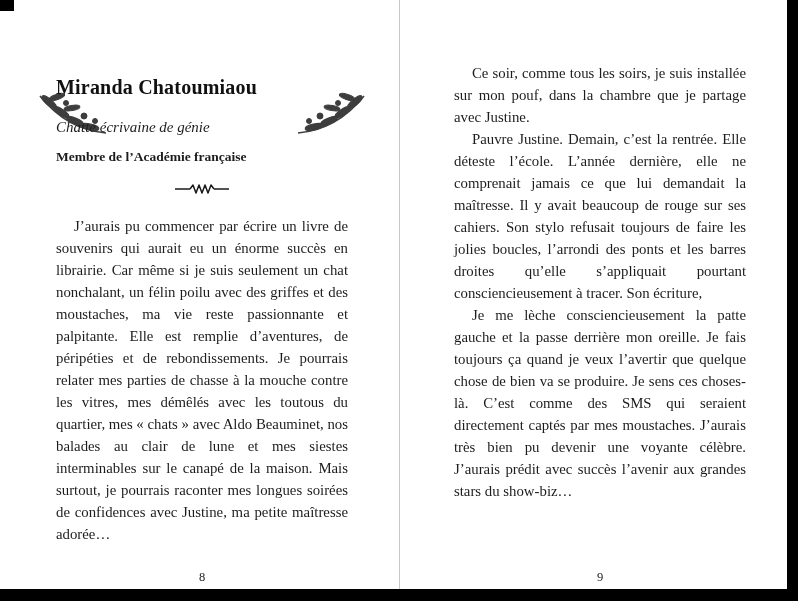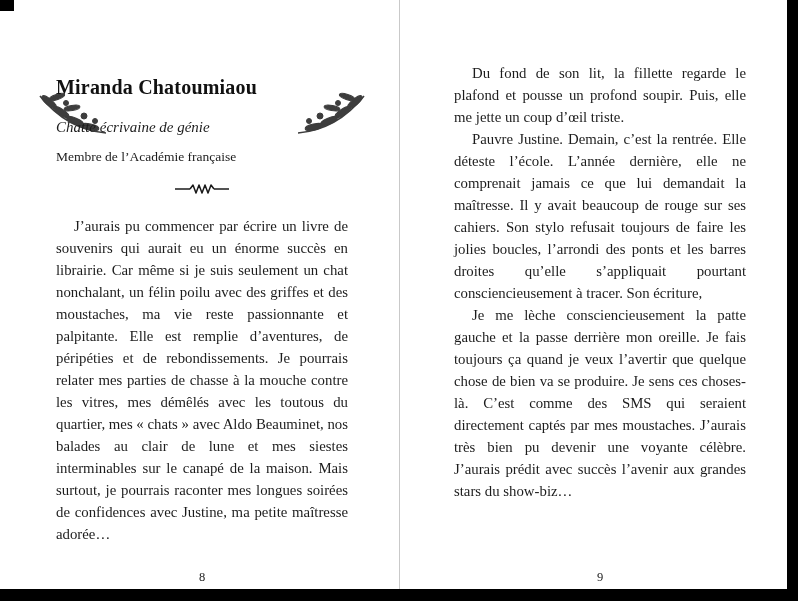--- a/index.html
+++ b/index.html
@@ -31,21 +31,21 @@
 
   .header { position: relative; text-align: left; }
   .title {
     padding-top: 76px;
     font-size: 20px;
     font-weight: bold;
     color: #111;
     letter-spacing: 0.2px;
   }
   .subtitle   { margin-top: 20px; font-size: 15px; font-style: italic; }
-  .membership { margin-top: 13px; font-size: 13.5px; font-weight: normal; }
+  .membership { margin-top: 13px; font-size: 13.5px; font-weight: bold; }
 
   .branch { position: absolute; top: 88px; width: 72px; height: 52px; }
   .branch-left  { left: -20px; }
   .branch-right { right: -20px; transform: scaleX(-1); }
 
   .divider { margin-top: 16px; text-align: center; height: 14px; }
 
   .body { text-align: justify; hyphens: auto; }
   .page-left  .body { margin-top: 20px; }
   .page-right .body { margin-top: 62px; }
@@ -128,21 +128,21 @@
 
     <div class="body">
       <p>J’aurais pu commencer par écrire un livre de souvenirs qui aurait eu un énorme succès en librairie. Car même si je suis seulement un chat nonchalant, un félin poilu avec des griffes et des moustaches, ma vie reste passionnante et palpitante. Elle est remplie d’aventures, de péripéties et de rebondissements. Je pourrais relater mes parties de chasse à la mouche contre les vitres, mes démêlés avec les toutous du quartier, mes « chats » avec Aldo Beauminet, nos balades au clair de lune et mes siestes interminables sur le canapé de la maison. Mais surtout, je pourrais raconter mes longues soirées de confidences avec Justine, ma petite maîtresse adorée…</p>
     </div>
 
     <div class="pagenum">8</div>
   </div>
 
   <div class="page page-right">
     <div class="body">
-      <p>Du fond de son lit, la fillette regarde le plafond et pousse un profond soupir. Puis, elle me jette un coup d’œil triste.</p>
+      <p>Ce soir, comme tous les soirs, je suis installée sur mon pouf, dans la chambre que je partage avec Justine.</p>
       <p>Pauvre Justine. Demain, c’est la rentrée. Elle déteste l’école. L’année dernière, elle ne comprenait jamais ce que lui demandait la maîtresse. Il y avait beaucoup de rouge sur ses cahiers. Son stylo refusait toujours de faire les jolies boucles, l’arrondi des ponts et les barres droites qu’elle s’appliquait pourtant consciencieusement à tracer. Son écriture,</p>
       <p>Je me lèche consciencieusement la patte gauche et la passe derrière mon oreille. Je fais toujours ça quand je veux l’avertir que quelque chose de bien va se produire. Je sens ces choses-là. C’est comme des SMS qui seraient directement captés par mes moustaches. J’aurais très bien pu devenir une voyante célèbre. J’aurais prédit avec succès l’avenir aux grandes stars du show-biz…</p>
     </div>
 
     <div class="pagenum">9</div>
   </div>
 
 </div>
 
 </body></html>

